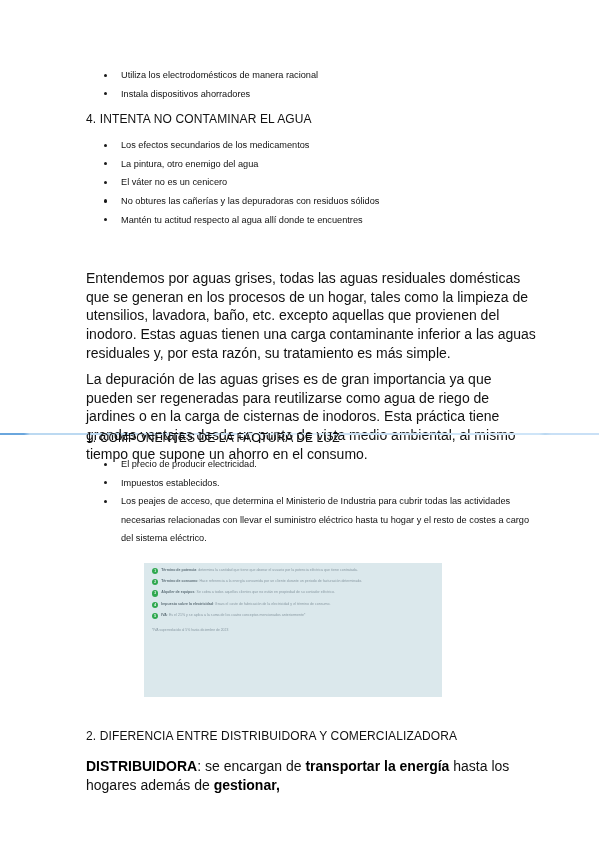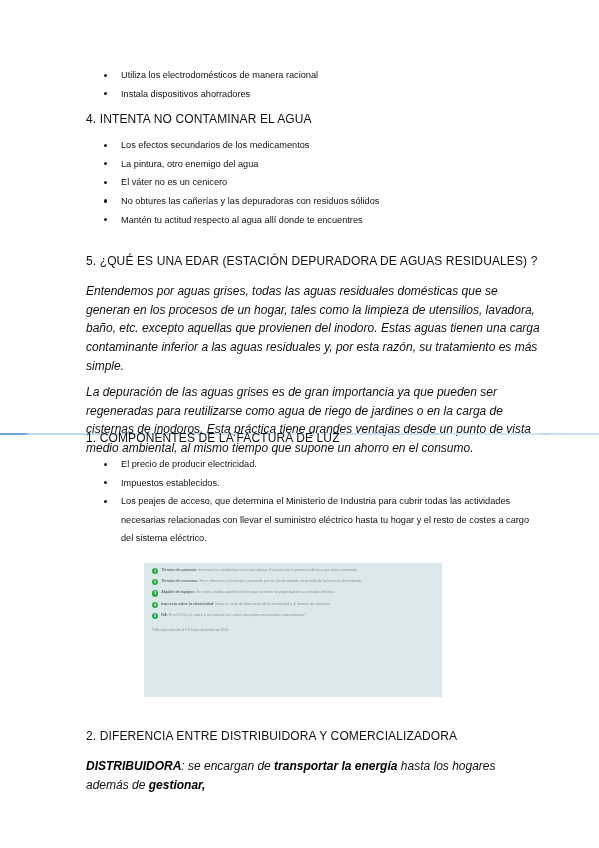--- a/index.html
+++ b/index.html
@@ -34,26 +34,25 @@
   
   .heading {
     font-size: 12px;
     letter-spacing: 0.12px;
     line-height: 13px;
     color: #111;
     margin: 0;
     white-space: nowrap;
   }
   .para {
-    font-size: 12px;
+    font-size: 14px;
     line-height: 18.6px;
     color: #111;
     margin: 0;
     text-align: left;
-    font-style: italic;
   }
 
   
   ul.bullets {
     list-style: none;
     margin: 0;
     padding: 0;
   }
   ul.bullets > li {
     position: relative;
@@ -182,21 +181,20 @@
     <ul class="bullets">
       <li>Los efectos secundarios de los medicamentos</li>
       <li>La pintura, otro enemigo del agua</li>
       <li>El váter no es un cenicero</li>
       <li>No obtures las cañerías y las depuradoras con residuos sólidos</li>
       <li>Mantén tu actitud respecto al agua allí donde te encuentres</li>
     </ul>
 
     <div class="sp26"></div>
 
-    <div class="heading">5. ¿QUÉ ES UNA EDAR (ESTACIÓN DEPURADORA DE AGUAS RESIDUALES) ?</div>
 
     <div class="sp14"></div>
 
     <p class="para">Entendemos por aguas grises, todas las aguas residuales domésticas que se generan en los procesos de un hogar, tales como la limpieza de utensilios, lavadora, baño, etc. excepto aquellas que provienen del inodoro. Estas aguas tienen una carga contaminante inferior a las aguas residuales y, por esta razón, su tratamiento es más simple.</p>
 
     <div class="sp8"></div>
 
     <p class="para">La depuración de las aguas grises es de gran importancia ya que pueden ser regeneradas para reutilizarse como agua de riego de jardines o en la carga de cisternas de inodoros. Esta práctica tiene grandes ventajas desde un punto de vista medio ambiental, al mismo tiempo que supone un ahorro en el consumo.</p>
 
   </div>

